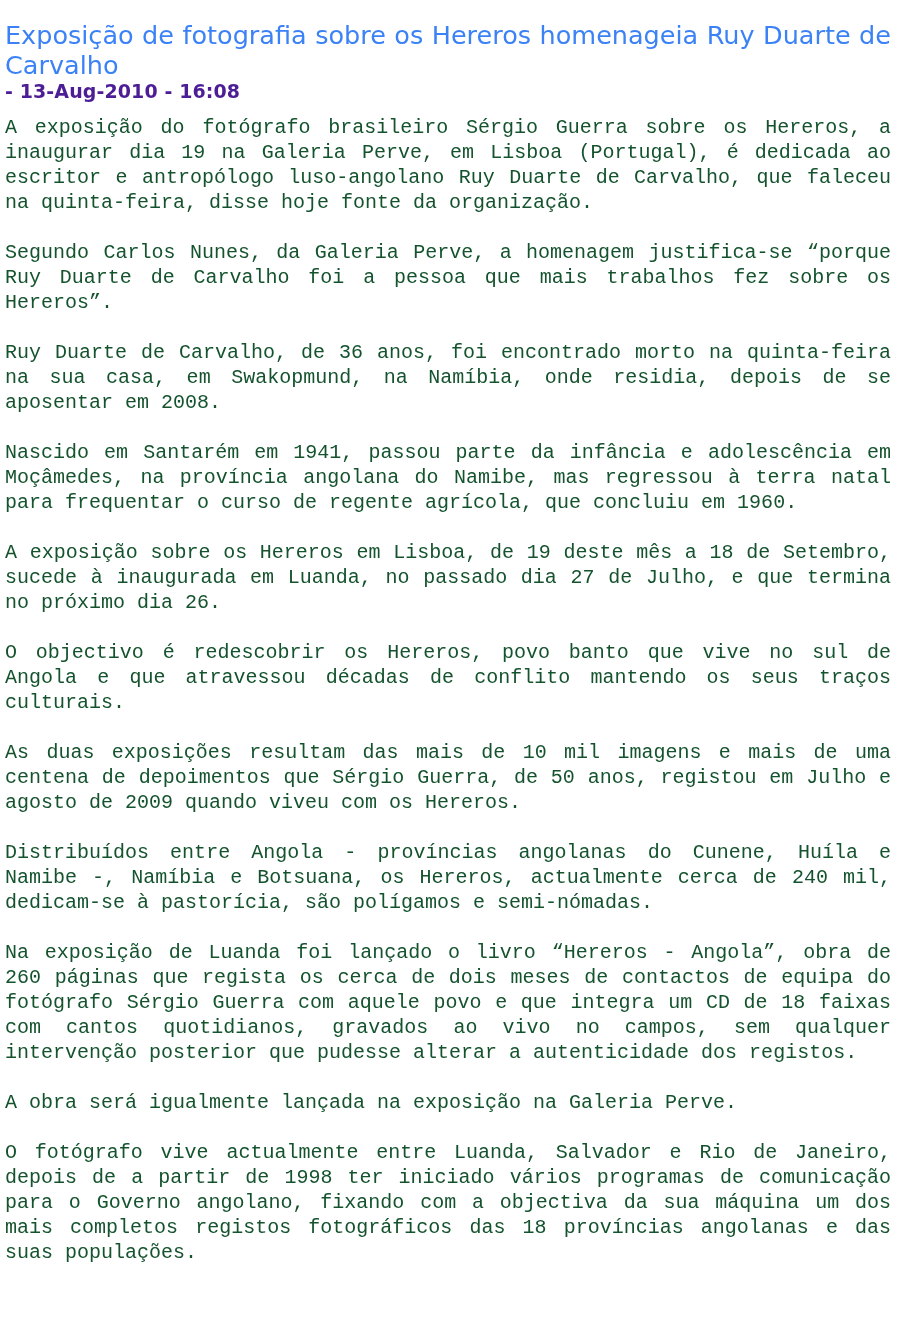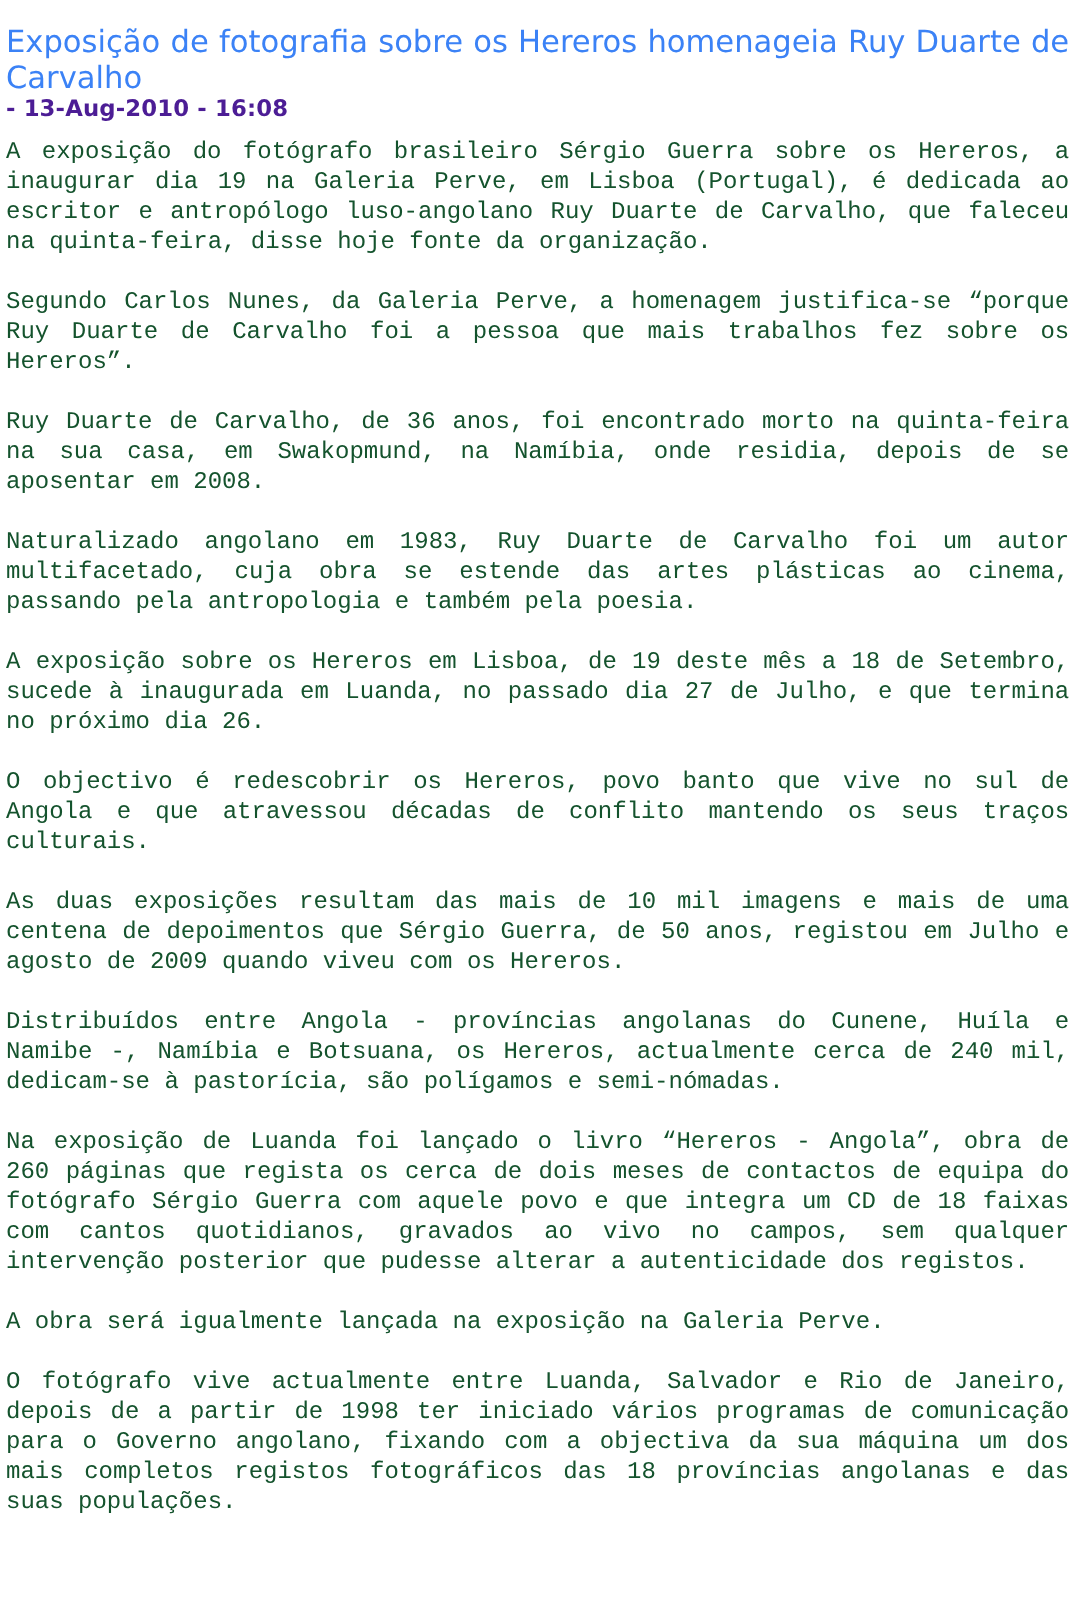--- a/index.html
+++ b/index.html
@@ -102,21 +102,21 @@
   <h1 class="headline">
     <span class="headline-inner">Exposição de fotografia sobre os Hereros homenageia Ruy Duarte de Carvalho</span>
   </h1>
 
   <div class="dateline">- 13-Aug-2010 - 16:08</div>
 
   <div class="article">
     <p>A exposição do fotógrafo brasileiro Sérgio Guerra sobre os Hereros, a inaugurar dia 19 na Galeria Perve, em Lisboa (Portugal), é dedicada ao escritor e antropólogo luso-angolano Ruy Duarte de Carvalho, que faleceu na quinta-feira, disse hoje fonte da organização.</p>
     <p>Segundo Carlos Nunes, da Galeria Perve, a homenagem justifica-se “porque Ruy Duarte de Carvalho foi a pessoa que mais trabalhos fez sobre os Hereros”.</p>
     <p>Ruy Duarte de Carvalho, de 36 anos, foi encontrado morto na quinta-feira na sua casa, em Swakopmund, na Namíbia, onde residia, depois de se aposentar em 2008.</p>
-    <p>Naturalizado angolano em 1983, Ruy Duarte de Carvalho foi um autor multifacetado, cuja obra se estende das artes plásticas ao cinema, passando pela antropologia e também pela poesia.</p>
+    <p>Nascido em Santarém em 1941, passou parte da infância e adolescência em Moçâmedes, na província angolana do Namibe, mas regressou à terra natal para frequentar o curso de regente agrícola, que concluiu em 1960.</p>
     <p>A exposição sobre os Hereros em Lisboa, de 19 deste mês a 18 de Setembro, sucede à inaugurada em Luanda, no passado dia 27 de Julho, e que termina no próximo dia 26.</p>
     <p>O objectivo é redescobrir os Hereros, povo banto que vive no sul de Angola e que atravessou décadas de conflito mantendo os seus traços culturais.</p>
     <p>As duas exposições resultam das mais de 10 mil imagens e mais de uma centena de depoimentos que Sérgio Guerra, de 50 anos, registou em Julho e agosto de 2009 quando viveu com os Hereros.</p>
     <p>Distribuídos entre Angola - províncias angolanas do Cunene, Huíla e Namibe -, Namíbia e Botsuana, os Hereros, actualmente cerca de 240 mil, dedicam-se à pastorícia, são polígamos e semi-nómadas.</p>
     <p>Na exposição de Luanda foi lançado o livro “Hereros - Angola”, obra de 260 páginas que regista os cerca de dois meses de contactos de equipa do fotógrafo Sérgio Guerra com aquele povo e que integra um CD de 18 faixas com cantos quotidianos, gravados ao vivo no campos, sem qualquer intervenção posterior que pudesse alterar a autenticidade dos registos.</p>
     <p>A obra será igualmente lançada na exposição na Galeria Perve.</p>
     <p>O fotógrafo vive actualmente entre Luanda, Salvador e Rio de Janeiro, depois de a partir de 1998 ter iniciado vários programas de comunicação para o Governo angolano, fixando com a objectiva da sua máquina um dos mais completos registos fotográficos das 18 províncias angolanas e das suas populações.</p>
   </div>
 
 </div>

